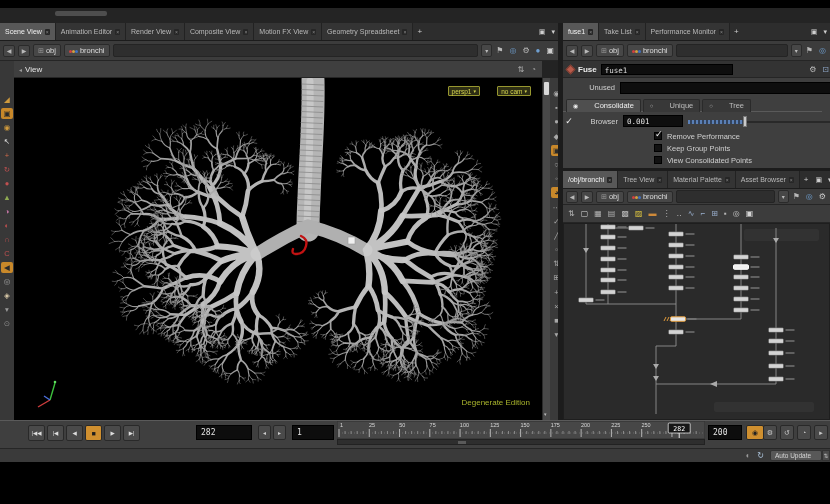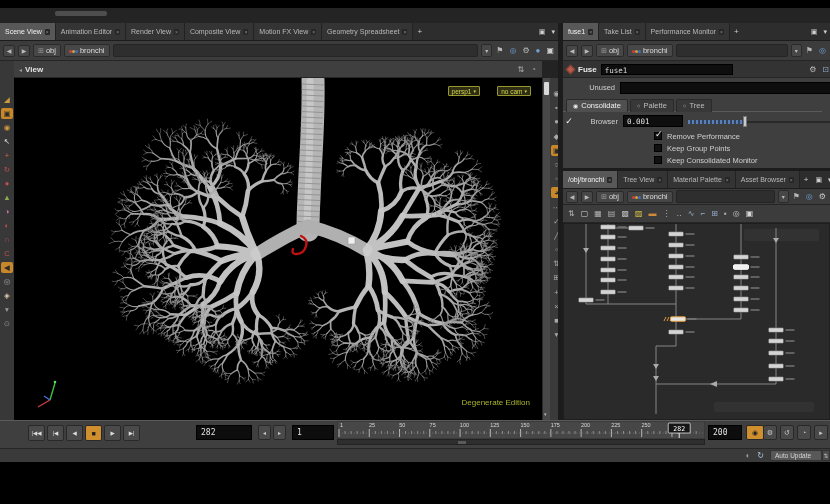--- a/index.html
+++ b/index.html
@@ -23,21 +23,21 @@
   .pathbar{position:absolute;height:20px;background:#3c3c3c;display:flex;align-items:center;gap:3px;padding:0 3px;border-bottom:1px solid #252525}
   .navbtn{width:12px;height:12px;background:#474747;border:1px solid #2a2a2a;border-radius:2px;color:#b9b9b9;font-size:6px;display:flex;align-items:center;justify-content:center}
   .chip{display:flex;align-items:center;gap:2px;height:13px;padding:0 4px;background:#474747;border:1px solid #2a2a2a;border-radius:2px;font-size:7.5px;color:#ddd;white-space:nowrap}
   .chipicn{font-size:7px;color:#9a9a9a}
   .ndot{width:3px;height:3px;border-radius:50%;display:inline-block}
   .pfield{flex:1;height:13px;background:#2e2e2e;border:1px solid #242424;border-radius:2px}
   .ddbtn{width:11px;height:13px;background:#474747;border:1px solid #2a2a2a;border-radius:2px;color:#bbb;font-size:6px;display:flex;align-items:center;justify-content:center}
   .picn{font-size:8px;padding:0 1px}
   
   .vheader{position:absolute;height:17px;background:#3f3f3f;display:flex;align-items:center;padding:0 5px;border-bottom:1px solid #252525}
-  .vtitle{font-size:8px;font-weight:bold;color:#e4e4e4;margin-left:3px}
+  .vtitle{font-size:8px;font-weight:normal;color:#e4e4e4;margin-left:3px}
   .vharrow{font-size:6px;color:#9a9a9a}
   
   .ltools{position:absolute;background:#383838;display:flex;flex-direction:column;align-items:center;padding-top:33px;gap:3px}
   .dtools{position:absolute;background:#3a3a3a;display:flex;flex-direction:column;align-items:center;padding-top:10px;gap:3.2px}
   .tico{width:12px;height:11px;display:flex;align-items:center;justify-content:center;font-size:7.5px;border-radius:2px}
   .tico.hl{background:#c8882a}
   
   .viewport{position:absolute;background:#000;overflow:hidden}
   .camchip{position:absolute;top:8px;height:10px;display:flex;align-items:center;gap:2px;background:#2e2e14;border:1px solid #97972f;color:#d3d34e;font-size:6.5px;padding:0 3px;border-radius:1px}
   .watermark{position:absolute;right:12px;bottom:13px;font-size:8px;color:#a9b42c}
@@ -48,21 +48,21 @@
   .ppane{position:absolute;background:#3f3f3f}
   .phead{position:absolute;left:0;top:0;right:8px;height:17px;background:#333;display:flex;align-items:center;gap:4px;padding:0 4px;border-bottom:1px solid #252525}
   .fuseicn{width:7px;height:7px;background:#b85a4a;transform:rotate(45deg);border:1px solid #7c3c30}
   .ptype{font-size:8px;font-weight:bold;color:#ececec}
   .nname{width:132px;height:11px;background:#0e0e0e;color:#dcdcdc;font-family:"DejaVu Sans Mono",monospace;font-size:7.5px;padding:1px 3px;border:1px solid #000}
   .hico{font-size:8px;color:#bdbdbd;padding:0 1px}
   .hicoc{width:10px;height:10px;border:1px solid #9a9a9a;border-radius:50%;color:#c9c9c9;font-size:6.5px;display:flex;align-items:center;justify-content:center}
   .prow{position:absolute;display:flex;align-items:center}
   .plabel{font-size:7.5px;color:#cfcfcf;text-align:right}
   .pfieldblk{height:12px;background:#0e0e0e;border:1px solid #000;color:#e6e6e6;font-family:"DejaVu Sans Mono",monospace;font-size:7.5px;padding:1px 3px}
-  .modetab{display:flex;align-items:center;gap:3px;height:13px;padding:0 6px;font-size:7.5px;color:#bdbdbd;background:#383838;border:1px solid #2a2a2a;border-bottom:none;border-radius:2px 2px 0 0}
+  .modetab{display:flex;align-items:center;gap:16px;height:13px;padding:0 6px;font-size:7.5px;color:#bdbdbd;background:#383838;border:1px solid #2a2a2a;border-bottom:none;border-radius:2px 2px 0 0}
   .modetab.active{background:#4f4f4f;color:#efefef}
   .sep{position:absolute;height:1px;background:#5a5a5a}
   .chk{width:8px;height:8px;background:#111;border:1px solid #000;position:relative;flex:none}
   .chk .mark{position:absolute;left:0px;top:-4px;color:#f0f0f0;font-size:9px}
   .togglelabel{font-size:7.5px;color:#cfcfcf;margin-left:5px}
   .slider{position:relative;height:11px;flex:1}
   .strack{position:absolute;left:0;right:0;top:5px;height:2px;background:#292929}
   .sfill{position:absolute;left:0;top:4px;height:4px;background:repeating-linear-gradient(90deg,#5a7fb5 0 2px,#33435c 2px 4px)}
   .shandle{position:absolute;top:0;width:4px;height:11px;background:#c9c9c9;border:1px solid #777}
   .scrollstrip{position:absolute;width:8px;background:#3a3a3a;border-left:1px solid #2b2b2b}
@@ -328,21 +328,21 @@
     </div>
 
     <div class="sep" style="left:0;top:50px;width:259px"></div>
     <div class="prow" style="left:3px;top:37px;height:14px;gap:2px" id="modetabs">
           <div class="modetab active">
             <span style="font-size: 6px;">◉</span>
             <span>Consolidate</span>
           </div>
           <div class="modetab">
             <span style="font-size: 6px;">○</span>
-            <span>Palette</span>
+            <span>Unique</span>
           </div>
           <div class="modetab">
             <span style="font-size: 6px;">○</span>
             <span>Tree</span>
           </div>
         </div>
 
     <div class="prow" style="left:0;top:54px;right:10px;height:12px;gap:5px">
       <span style="color:#f0f0f0;font-size:9px;width:12px;text-align:center">✓</span>
       <span class="plabel" style="width:38px">Browser</span>
@@ -360,21 +360,21 @@
               <span class="mark">✓</span>
             </span>
             <span class="togglelabel">Remove Performance</span>
           </div>
           <div class="prow" style="left: 91px; top: 82px; height: 10px;">
             <span class="chk"></span>
             <span class="togglelabel">Keep Group Points</span>
           </div>
           <div class="prow" style="left: 91px; top: 94px; height: 10px;">
             <span class="chk"></span>
-            <span class="togglelabel">Keep Consolidated Monitor</span>
+            <span class="togglelabel">View Consolidated Points</span>
           </div>
         </div>
     <div class="scrollstrip" style="right:0;top:0;height:107px">
       <div class="scrollthumb" style="top:3px;height:40px"></div>
     </div>
   </div>
 
   <div class="gapv" style="left:563px;top:160px;width:267px;height:3px"></div>
 
   <div class="tabbar" style="left:563px;top:163px;width:267px">

